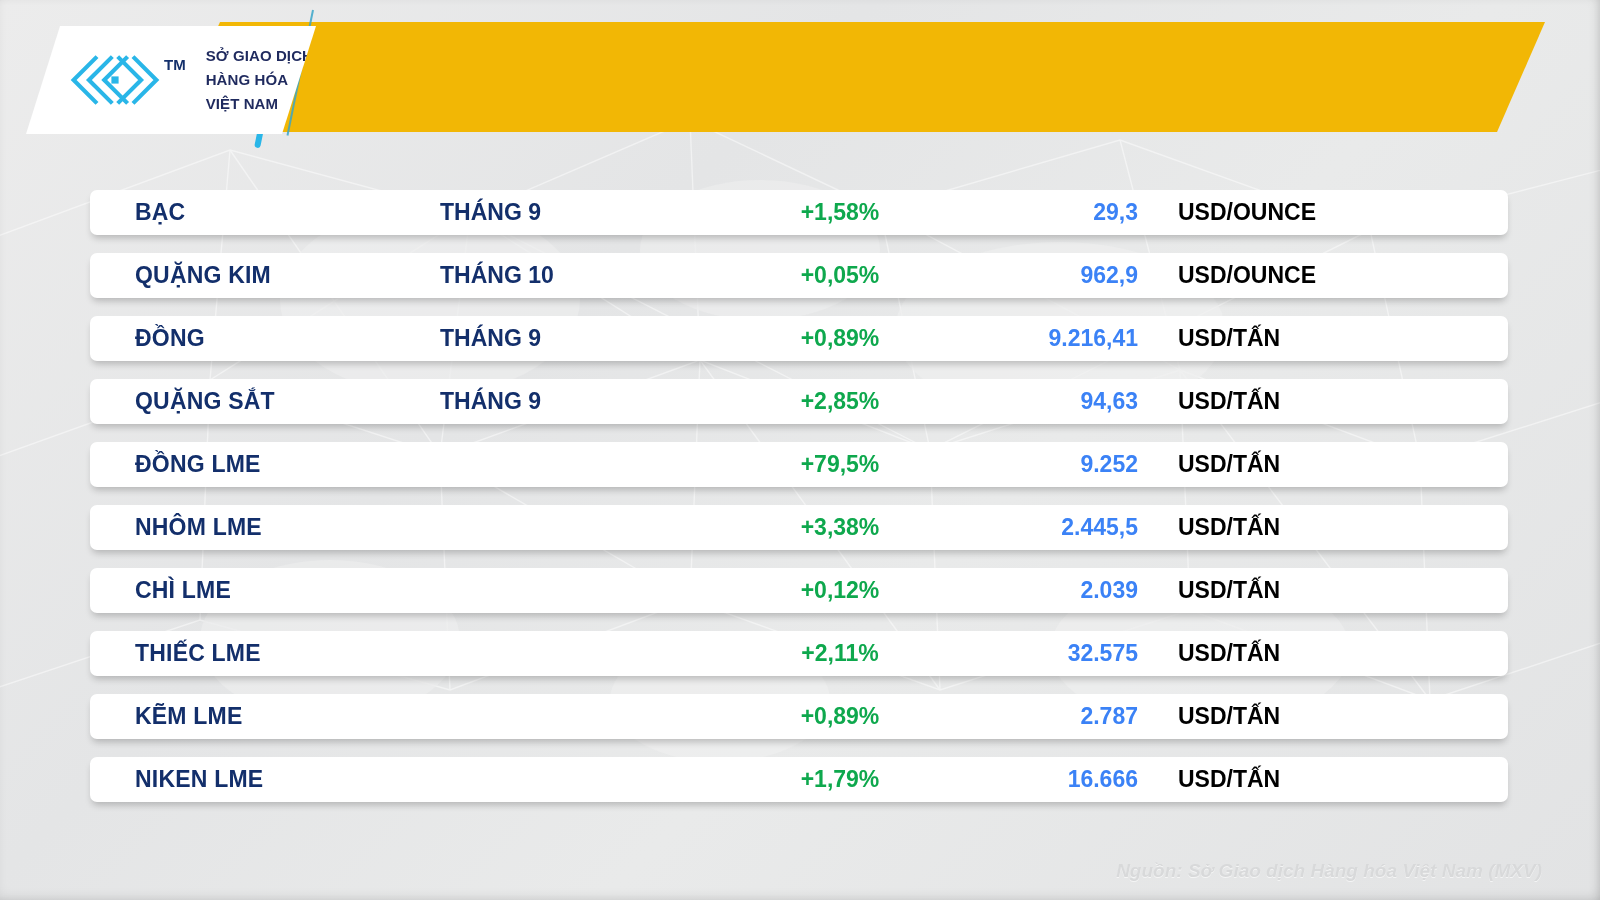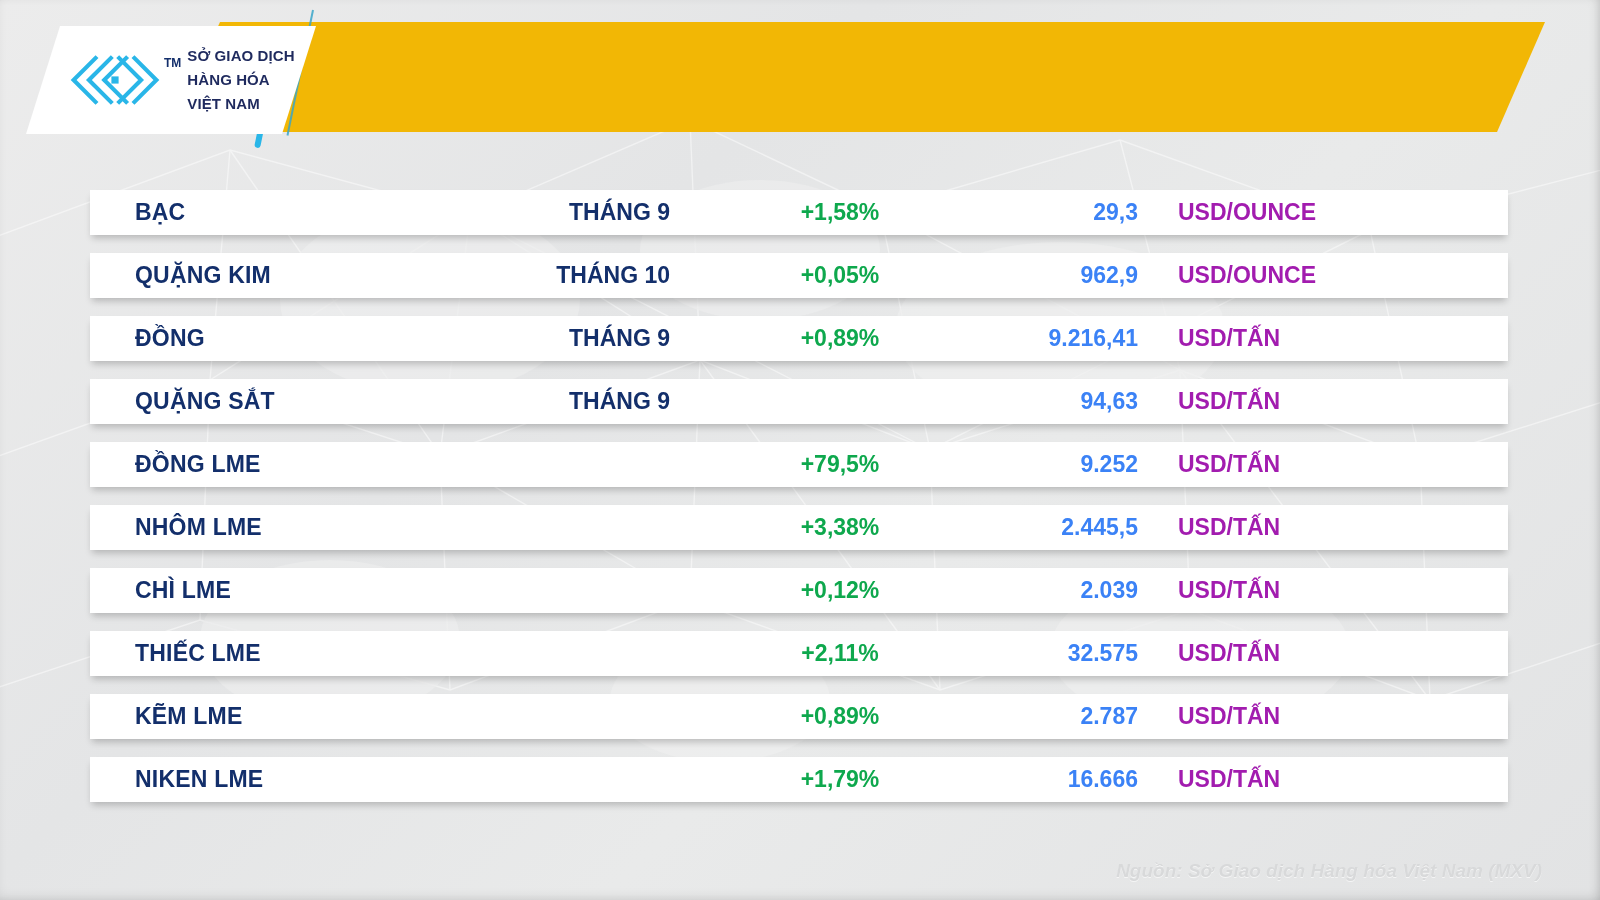--- a/index.html
+++ b/index.html
@@ -64,22 +64,22 @@
     left:26px; top:26px;
     width:290px; height:108px;
     background:#ffffff;
     clip-path: polygon(34px 0, 100% 0, calc(100% - 34px) 100%, 0 100%);
     filter: drop-shadow(2px 3px 4px rgba(0,0,0,.22));
     display:flex; align-items:center;
   }
   .logo-inner{ display:flex; align-items:center; gap:4px; padding-left:44px; }
   .logo-mark{ width:90px; height:58px; flex:none; }
   .logo-tm{
-    font-size:12px; color:#132f6b; font-weight:bold;
-    align-self:flex-start; margin-top:12px; margin-right:2px;
+    font-size:15px; color:#132f6b; font-weight:bold;
+    align-self:flex-start; margin-top:12px; margin-right:16px;
   }
   .logo-text{
     color:#1f2a5e; font-weight:bold;
     font-size:15px; line-height:24px;
     white-space:pre-line; letter-spacing:.1px;
   }
 
   .accent-line{ position:absolute; background:#29b6e8; }
   .accent-thin{
     left:312px; top:10px; width:2px; height:128px;
@@ -92,50 +92,50 @@
     border-radius:3px;
   }
 
   
   .table { position:absolute; left:0; top:190px; width:1600px; }
   .row {
     position:relative;
     margin:0 0 18px 90px;
     width:1418px; height:45px;
     background:#fff;
-    border-radius:0;
+    border-radius:7px;
     box-shadow: 0 5px 7px -2px rgba(0,0,0,.22);
     display:flex; align-items:center;padding-left:20px;
   }
   .c-name{
     position:absolute; left:45px;
     color:#132f6b; font-weight:bold; font-size:23px;
     letter-spacing:.2px; white-space:nowrap;
   }
   .c-month{
     position:absolute; left:350px; width:230px;
-    text-align:right;
+    text-align:left;
     color:#132f6b; font-weight:bold; font-size:23px;
     white-space:nowrap;
   }
   .c-change{
     position:absolute; left:640px; width:220px;
     text-align:center;
     color:#0ea84d; font-weight:bold; font-size:23px;
     white-space:nowrap;
   }
   .c-price{
     position:absolute; left:800px; width:248px;
     text-align:right;
     color:#3b82f6; font-weight:bold; font-size:23px;
     white-space:nowrap;
   }
   .c-unit{
     position:absolute; left:1088px;
-    color:#a21caf; font-weight:bold; font-size:23px;
+    color:#000000; font-weight:bold; font-size:23px;
     white-space:nowrap;
   }
 
   
   .source{
     position:absolute;
     right:58px; bottom:18px;
     color:#d8d9da;
     font-style:italic;
     font-weight:bold;
@@ -221,20 +221,21 @@
       <div class="row">
         <div class="c-name">ĐỒNG</div>
         <div class="c-month">THÁNG 9</div>
         <div class="c-change">+0,89%</div>
         <div class="c-price">9.216,41</div>
         <div class="c-unit">USD/TẤN</div>
       </div>
       <div class="row">
         <div class="c-name">QUẶNG SẮT</div>
         <div class="c-month">THÁNG 9</div>
+        <div class="c-change">+2,85%</div>
         <div class="c-price">94,63</div>
         <div class="c-unit">USD/TẤN</div>
       </div>
       <div class="row">
         <div class="c-name">ĐỒNG LME</div>
         <div class="c-month"></div>
         <div class="c-change">+79,5%</div>
         <div class="c-price">9.252</div>
         <div class="c-unit">USD/TẤN</div>
       </div>

